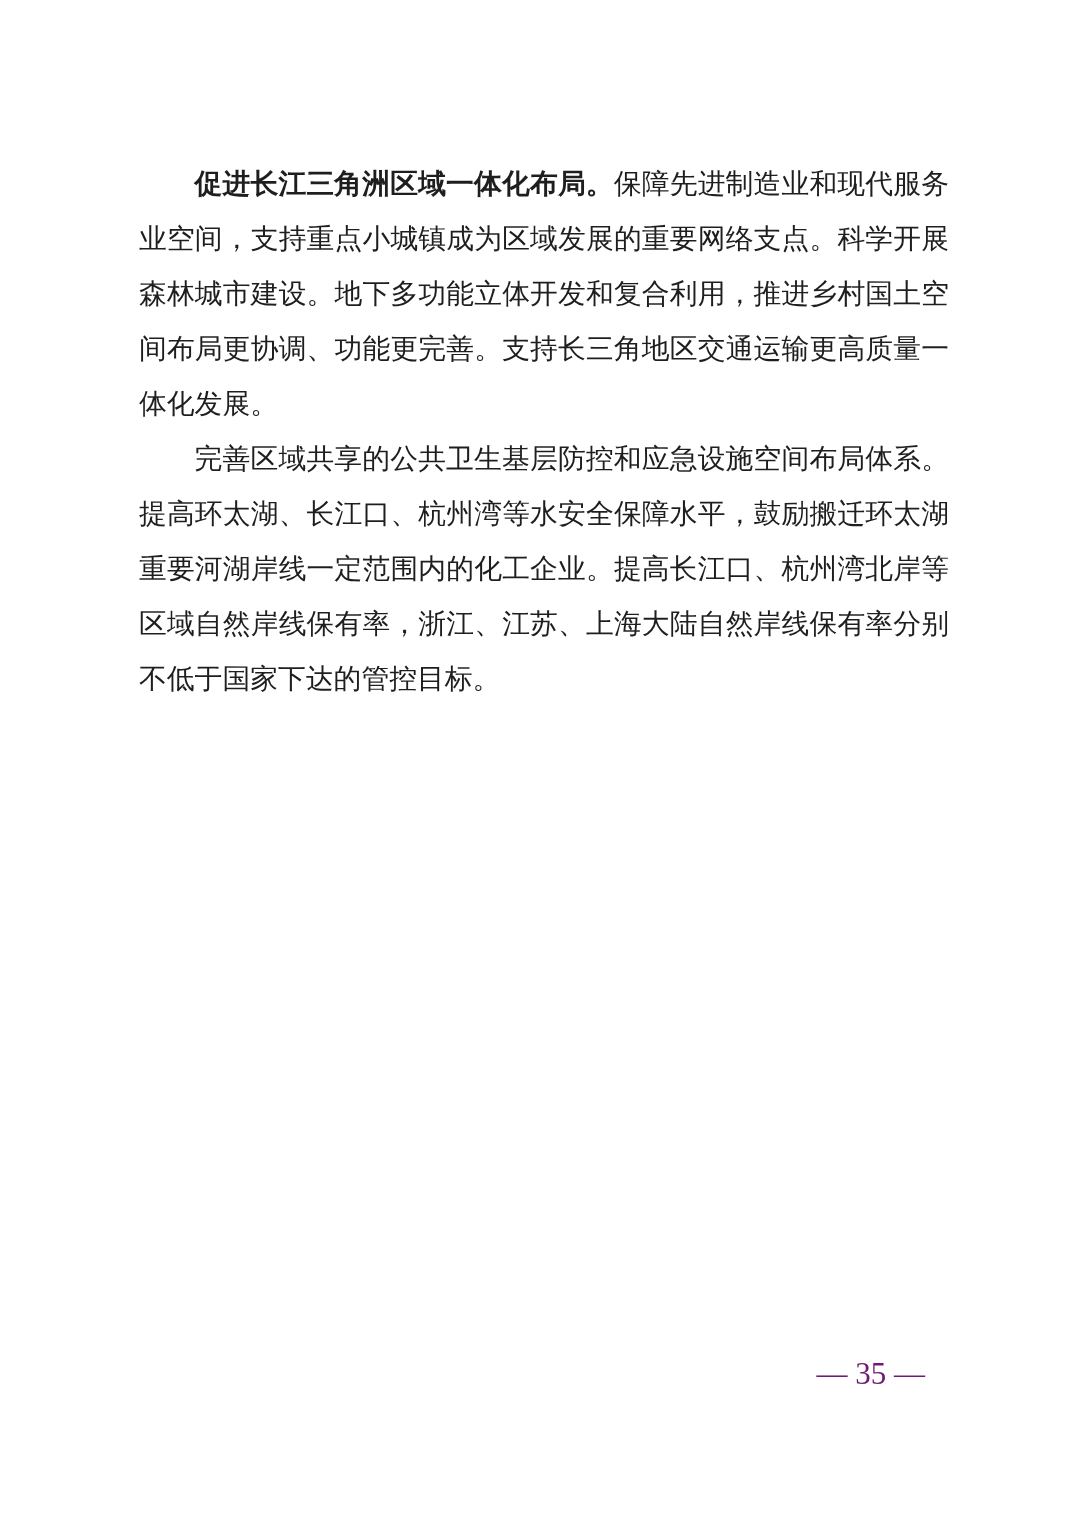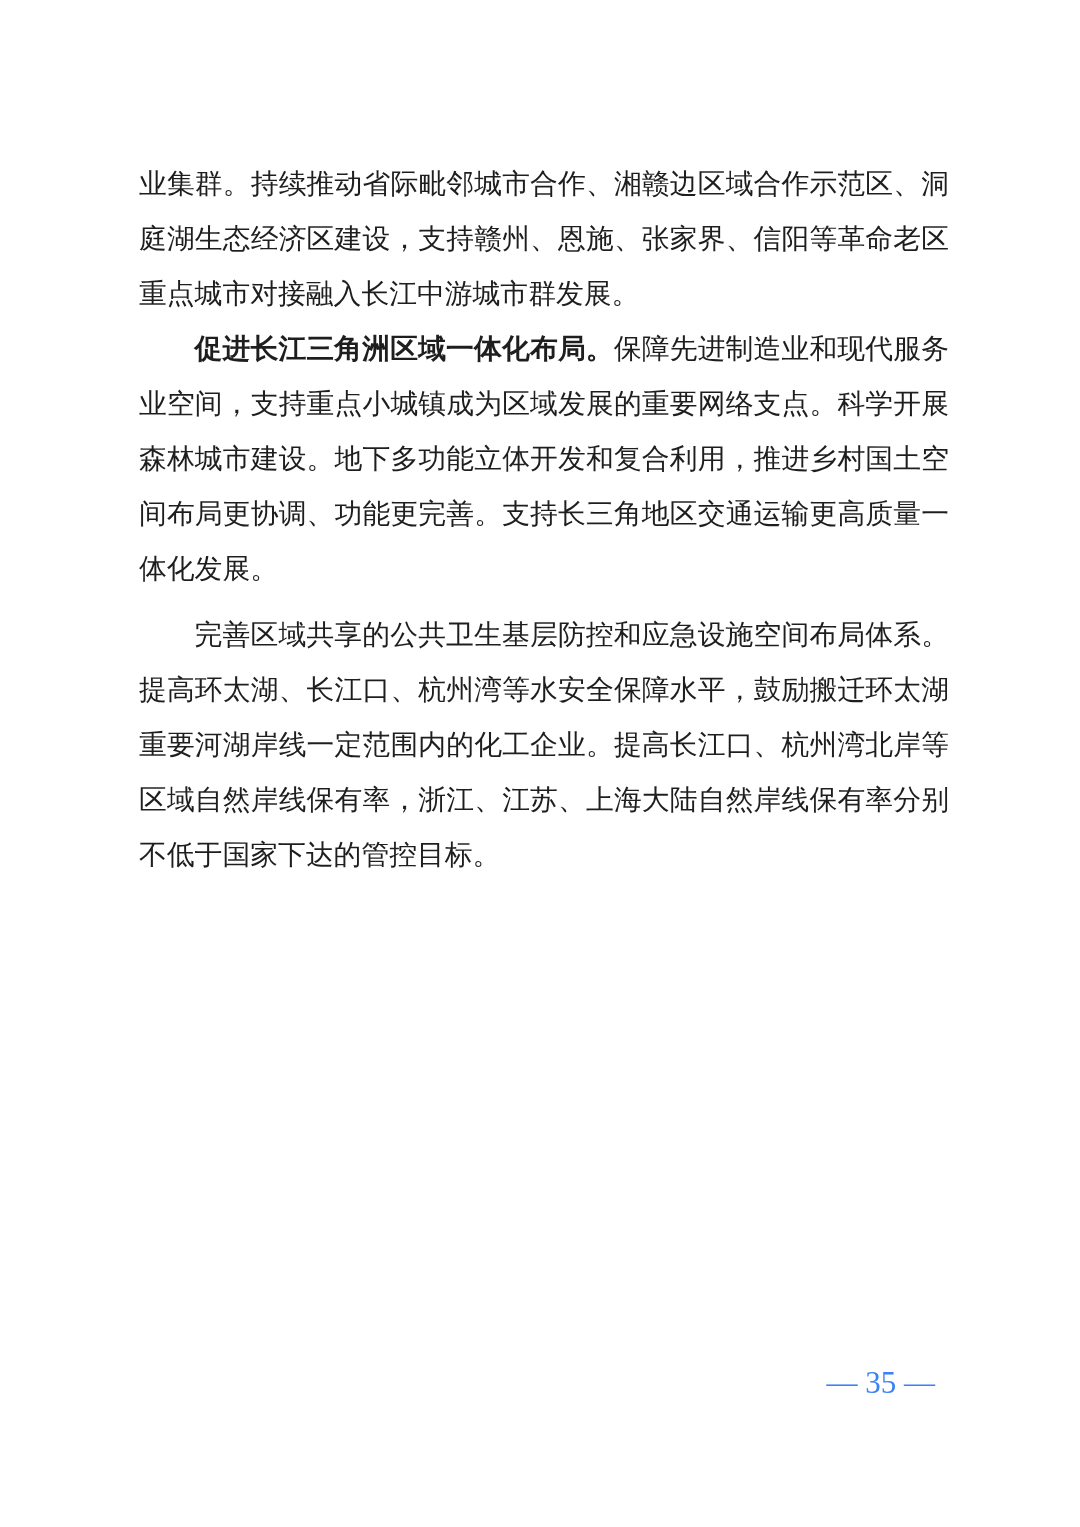--- a/index.html
+++ b/index.html
@@ -29,33 +29,31 @@
     letter-spacing: 0;
   }
   .para { margin: 0; }
   .para.indent { text-indent: 2em; }
   
   .para:nth-child(3) { margin-top: 11px; }
   .para b { font-weight: 700; }
   .footer {
     position: absolute;
     top: 1354px;
-    right: 145px;
+    right: 155px;
     font-size: 31px;
     line-height: 40px;
-    color: #3b82f6;
+    color: #701a75;
     white-space: nowrap;
-    margin-top: 9px;
   }
 </style>
 </head>
 <body>
 
 <div class="page">
   <main class="content">
-      <p class="para"><span>业集群。持续推动省际毗邻城市合作、湘赣边区域合作示范区、洞庭湖生态经济区建设，支持赣州、恩施、张家界、信阳等革命老区重点城市对接融入长江中游城市群发展。</span></p>
       <p class="para indent"><b>促进长江三角洲区域一体化布局。</b><span>保障先进制造业和现代服务业空间，支持重点小城镇成为区域发展的重要网络支点。科学开展森林城市建设。地下多功能立体开发和复合利用，推进乡村国土空间布局更协调、功能更完善。支持长三角地区交通运输更高质量一体化发展。</span></p>
       <p class="para indent"><span>完善区域共享的公共卫生基层防控和应急设施空间布局体系。提高环太湖、长江口、杭州湾等水安全保障水平，鼓励搬迁环太湖重要河湖岸线一定范围内的化工企业。提高长江口、杭州湾北岸等区域自然岸线保有率，浙江、江苏、上海大陆自然岸线保有率分别不低于国家下达的管控目标。</span></p>
     </main>
   <footer class="footer">
     <span>— 35 —</span>
   </footer>
 </div>
 
 </body></html>

